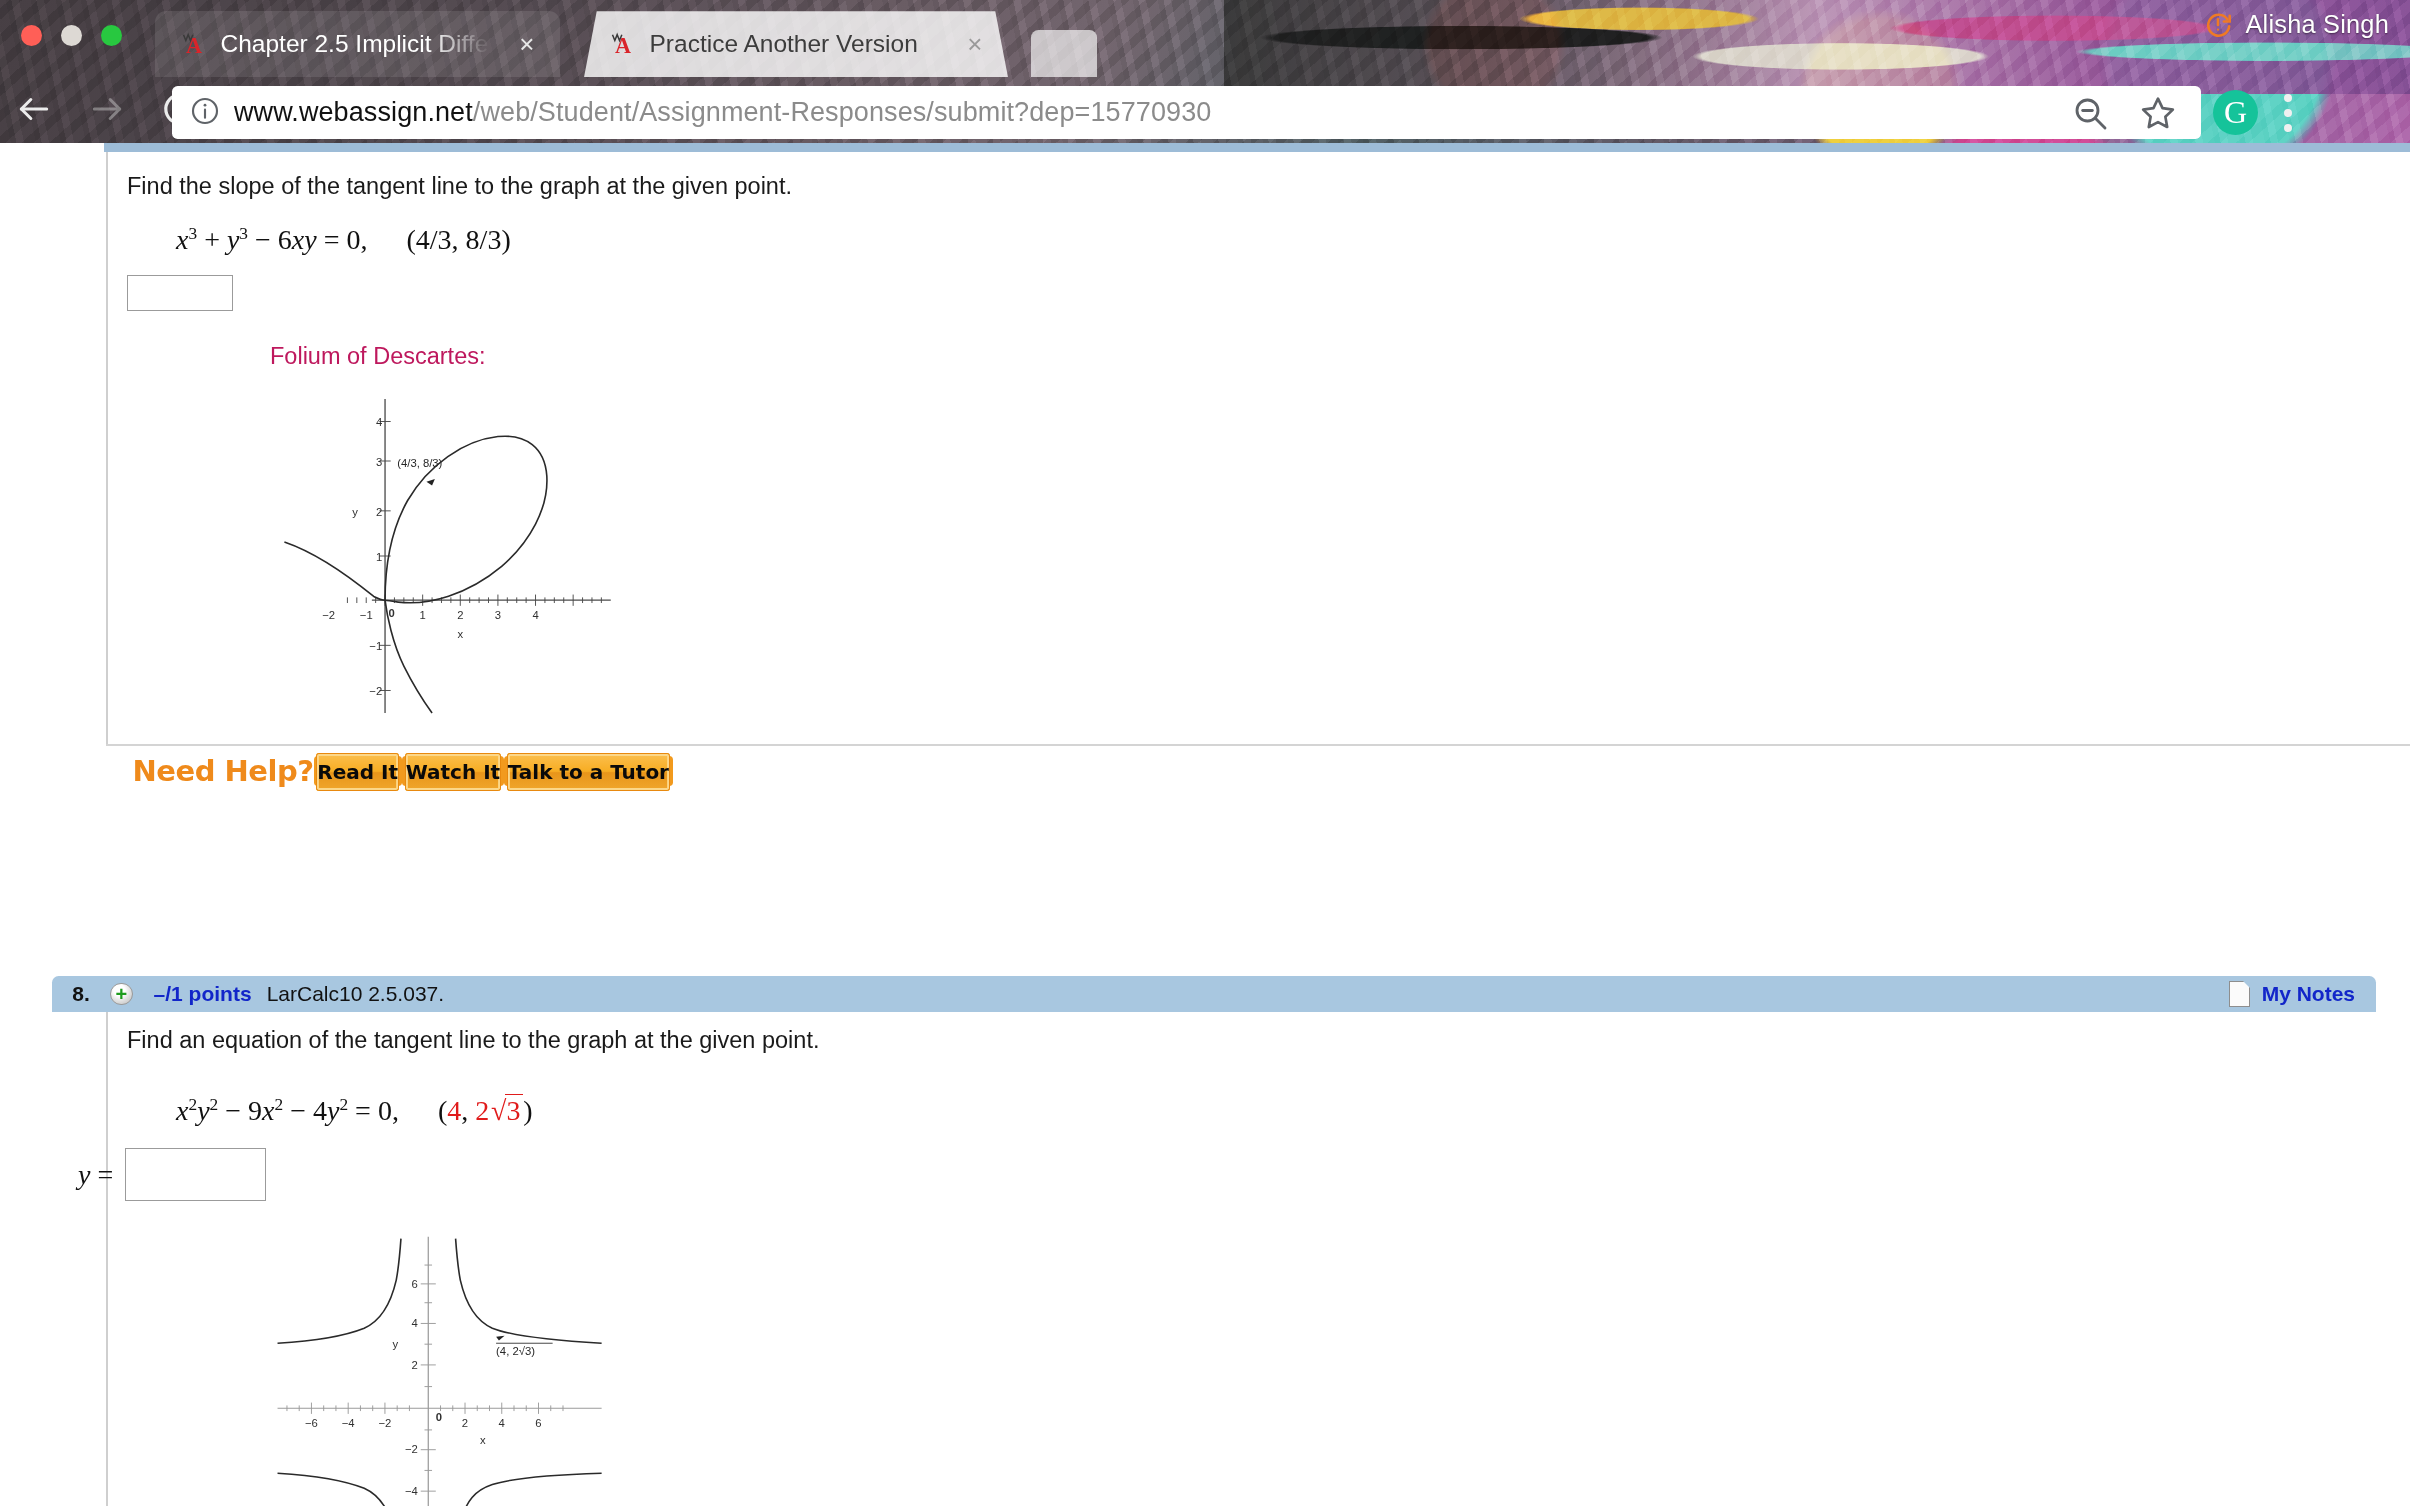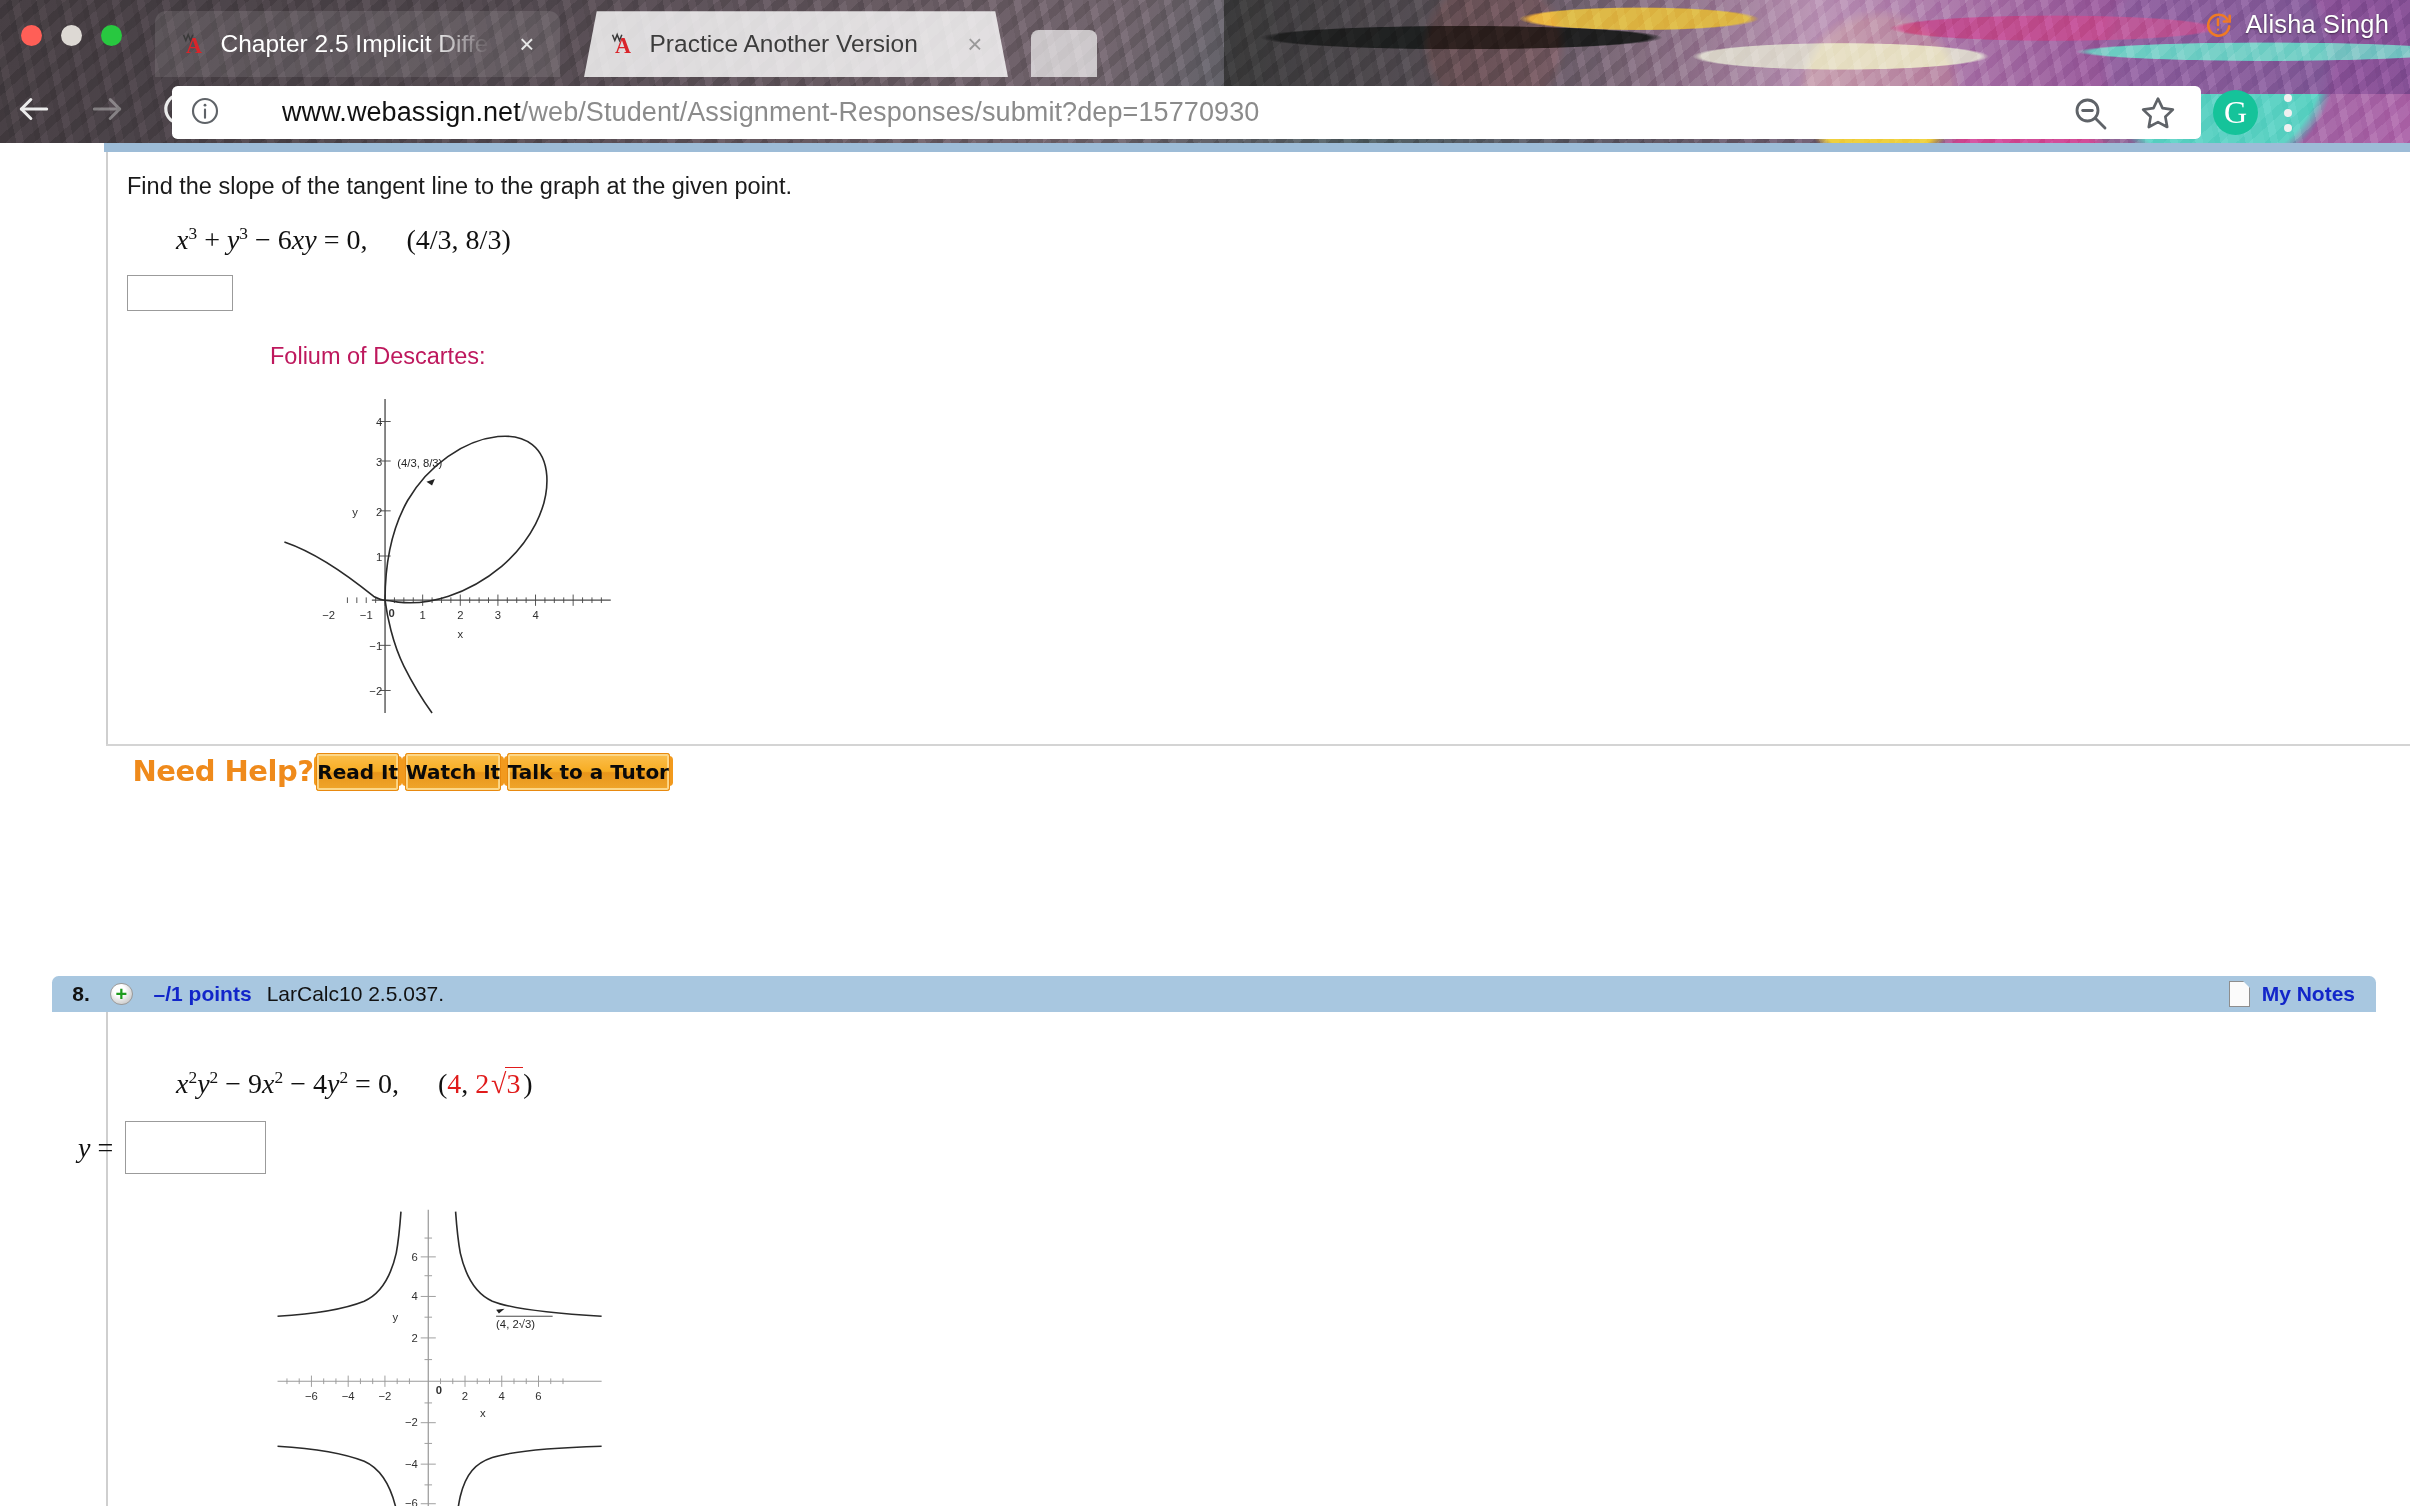--- a/index.html
+++ b/index.html
@@ -125,21 +125,21 @@
     display:flex; align-items:center; gap:32px;
     color:#e9e9ea;
   }
   .nav-btn { width:41px; height:41px; display:flex; align-items:center; justify-content:center; }
   .nav-btn.disabled { opacity:.45; }
 
   #omnibox {
     position:absolute; left:172px; top:9.4px;
     width:2029px; height:53px;
     background:#ffffff; border-radius:5.6px;
-    display:flex; align-items:center; padding:16px 17px;gap:48px;
+    display:flex; align-items:center; padding:16px 17px;
   }
   .info-icon { flex:0 0 32px; margin-right:13px; }
   #url {
     font-size:27px; white-space:nowrap; overflow:hidden;
     letter-spacing:0.1px;
   }
   #url .host { color:#111111; }
   #url .rest { color:#8b8b8b; }
   .omni-right {
     position:absolute; right:0; top:0; height:53px;
@@ -506,20 +506,21 @@
     <span class="qh-right">
       <span class="note-page"></span>
       <span class="my-notes">My Notes</span>
     </span>
   </div>
 
   <div class="qblock" style="top:869px;height:494px;">
     <div class="qrule-left"></div>
 
     <div class="qbody" style="top:15px;">
+      <div class="qtext">Find an equation of the tangent line to the graph at the given point.</div>
 
       <div style="margin-top:40px; margin-left:49px;">
         <span class="math">
           <i>x</i><sup>2</sup><i>y</i><sup>2</sup> <span class="op">−</span> 9<i>x</i><sup>2</sup> <span class="op">−</span> 4<i>y</i><sup>2</sup> <span class="op">=</span> 0,
           <span style="display:inline-block;width:32px"></span>(<span class="red">4</span>, <span class="red">2</span><span class="sqrt-wrap red"><span class="radical">√</span><span class="radicand">3</span></span>)
         </span>
       </div>
 
       <div style="margin-top:21px; margin-left:-49px; display:flex; align-items:center; gap:11.3px;">
         <span class="math"><i>y</i> <span class="op">=</span></span>

